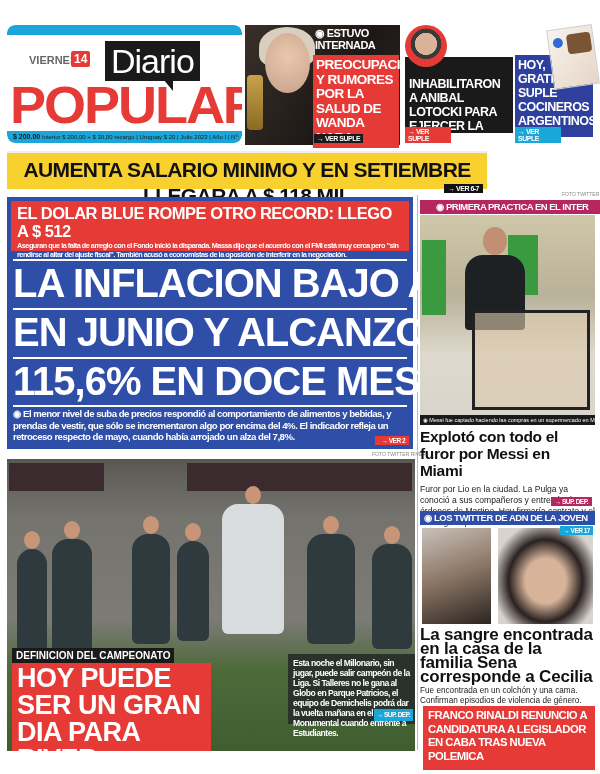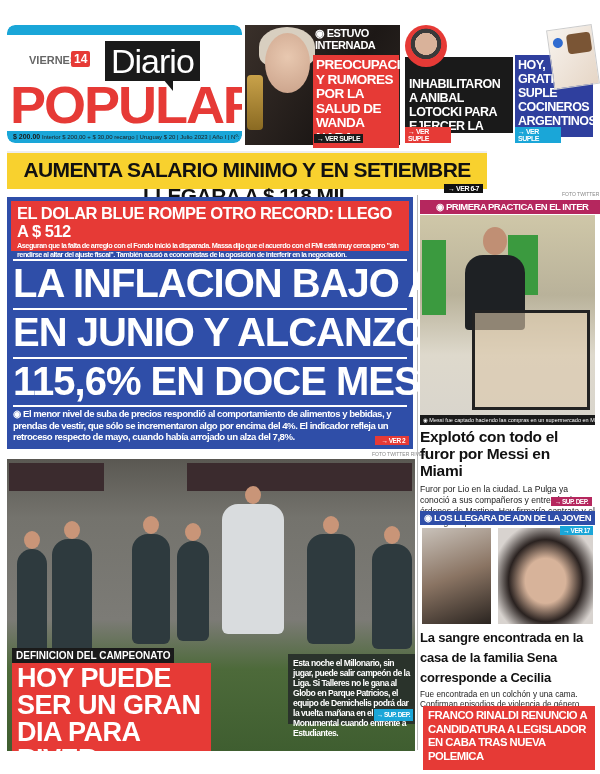--- a/index.html
+++ b/index.html
@@ -79,21 +79,21 @@
 #messi2 .t{font-size:15.5px;line-height:17px;color:#111;font-weight:bold;letter-spacing:-0.3px}
 #messi2 .s{font-size:8.6px;line-height:11px;color:#222;margin-top:5px}
 #messi2 .vs{position:absolute;right:3px;top:69px;background:#b5275e;color:#fff;font-size:6.5px;padding:1px 4px}
 
 #adn{left:420px;top:511px;width:175px}
 #adn .bar{height:14px;background:#2f4ea8;color:#fff;font-size:9.5px;line-height:14px;padding-left:4px}
 #adn .p1{position:absolute;left:2px;top:17px;width:69px;height:96px;background:linear-gradient(160deg,#c9c2ba,#8a7463 50%,#2a2420)}
 #adn .p2{position:absolute;left:78px;top:17px;width:95px;height:96px;background:radial-gradient(ellipse at 50% 55%,#d7b39a 30%,#2a2220 55%,#d8d3cf 80%)}
 #adn .vs{position:absolute;right:2px;top:15px;background:#1aa6d8;color:#fff;font-size:6.5px;padding:1px 3px}
 #cecilia{left:420px;top:628px;width:175px}
-#cecilia .t{font-size:13px;line-height:20px;color:#111;font-weight:bold;letter-spacing:-0.2px}
+#cecilia .t{font-size:17px;line-height:14px;color:#111;font-weight:bold;letter-spacing:-0.2px}
 #cecilia .s{font-size:8.2px;line-height:9.5px;color:#222;margin-top:2px}
 #rinaldi{left:423px;top:706px;width:172px;height:64px;background:#e63a36;color:#fff;font-size:11.3px;line-height:13.5px;padding:3px 5px}
 
 .vline{position:absolute;left:417px;top:195px;width:1px;height:555px;background:#bbb}
 </style>
 </head>
 <body>
 
 <div id="mast" class="abs">
   <div class="topbar"></div>
@@ -181,21 +181,21 @@
   </div>
   <div class="cap"><span>◉ </span><span>Messi fue captado haciendo las compras en un supermercado en Miami.</span></div>
 </div>
 <div id="messi2" class="abs">
   <div class="t">Explotó con todo el furor por Messi en Miami</div>
   <div class="s">Furor por Lio en la ciudad. La Pulga ya conoció a sus compañeros y entrenó a las órdenes de Martino. Hoy firmaría contrato y el domingo lo presentan.</div>
   <span class="vs cond">→ SUP. DEP.</span>
 </div>
 
 <div id="adn" class="abs" style="height:115px">
-  <div class="bar cond"><span>◉ </span><span>LOS LLEGARA DE ADN DE LA JOVEN</span></div>
+  <div class="bar cond"><span>◉ </span><span>LOS TWITTER DE ADN DE LA JOVEN</span></div>
   <div class="p1"></div>
   <div class="p2"></div>
   <span class="vs cond">→ VER 17</span>
 </div>
 <div id="cecilia" class="abs">
   <div class="t">La sangre encontrada en la casa de la familia Sena corresponde a Cecilia</div>
   <div class="s">Fue encontrada en un colchón y una cama. Confirman episodios de violencia de género.</div>
 </div>
 
 <div id="rinaldi" class="abs cond">FRANCO RINALDI RENUNCIO A CANDIDATURA A LEGISLADOR EN CABA TRAS NUEVA POLEMICA</div>

